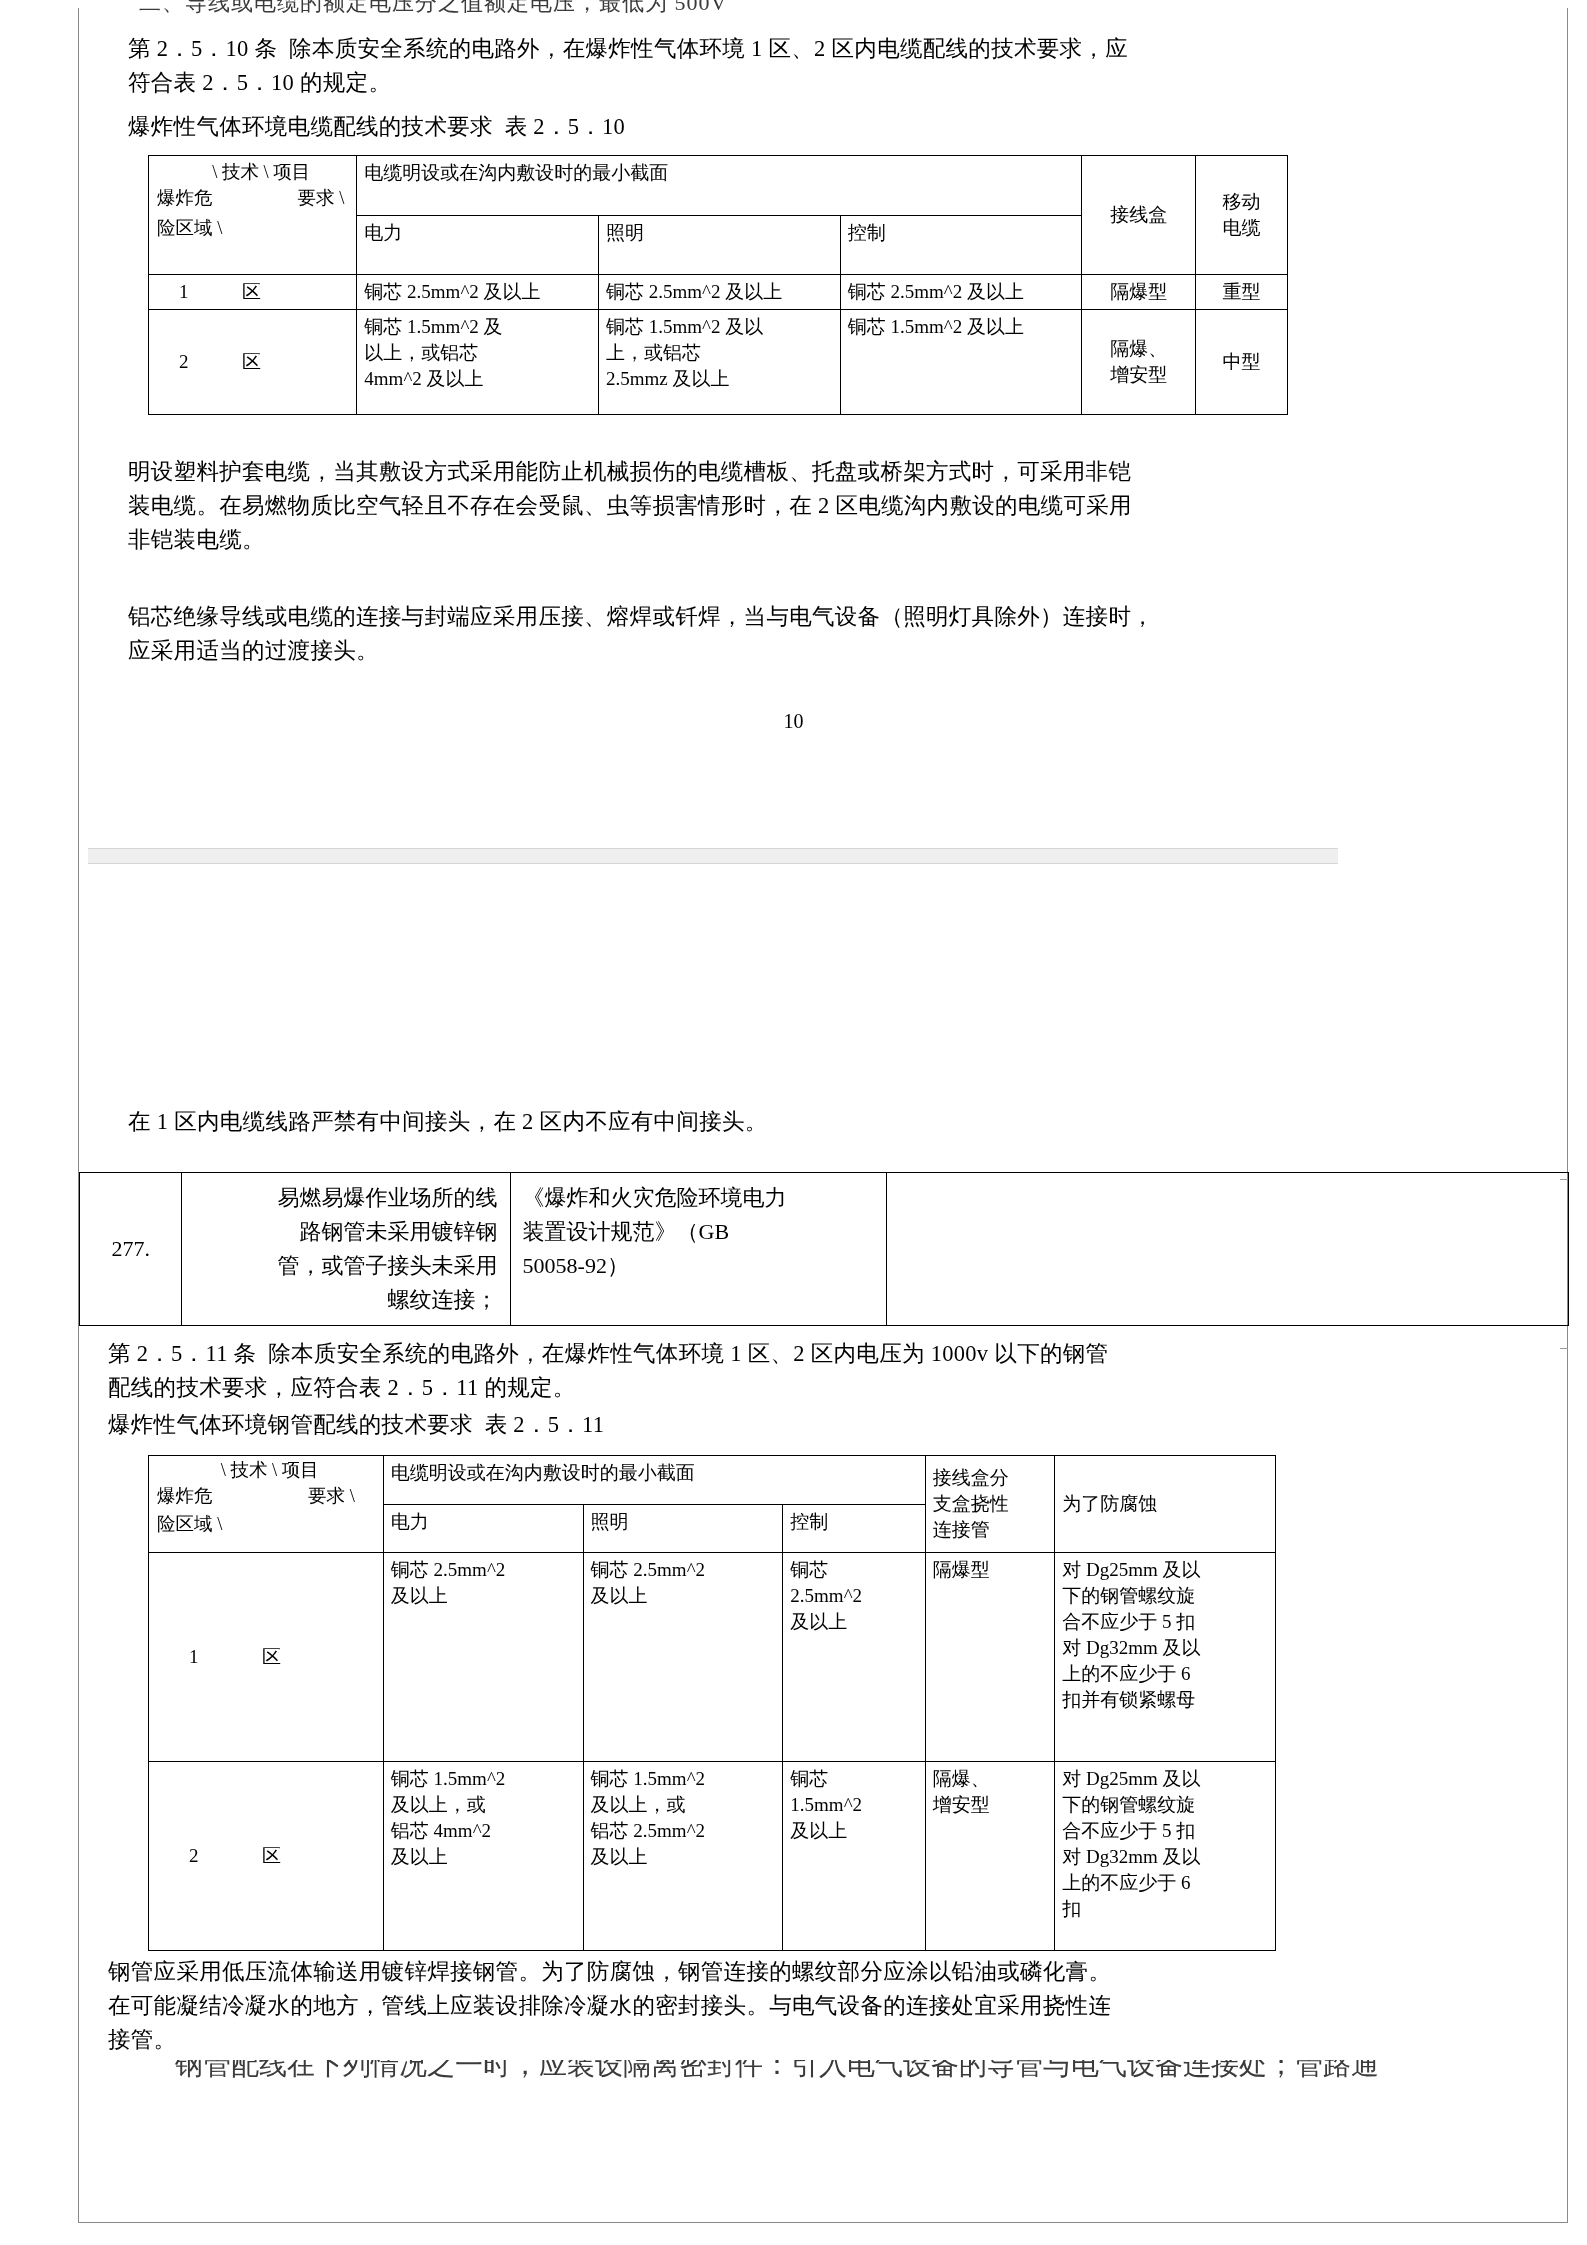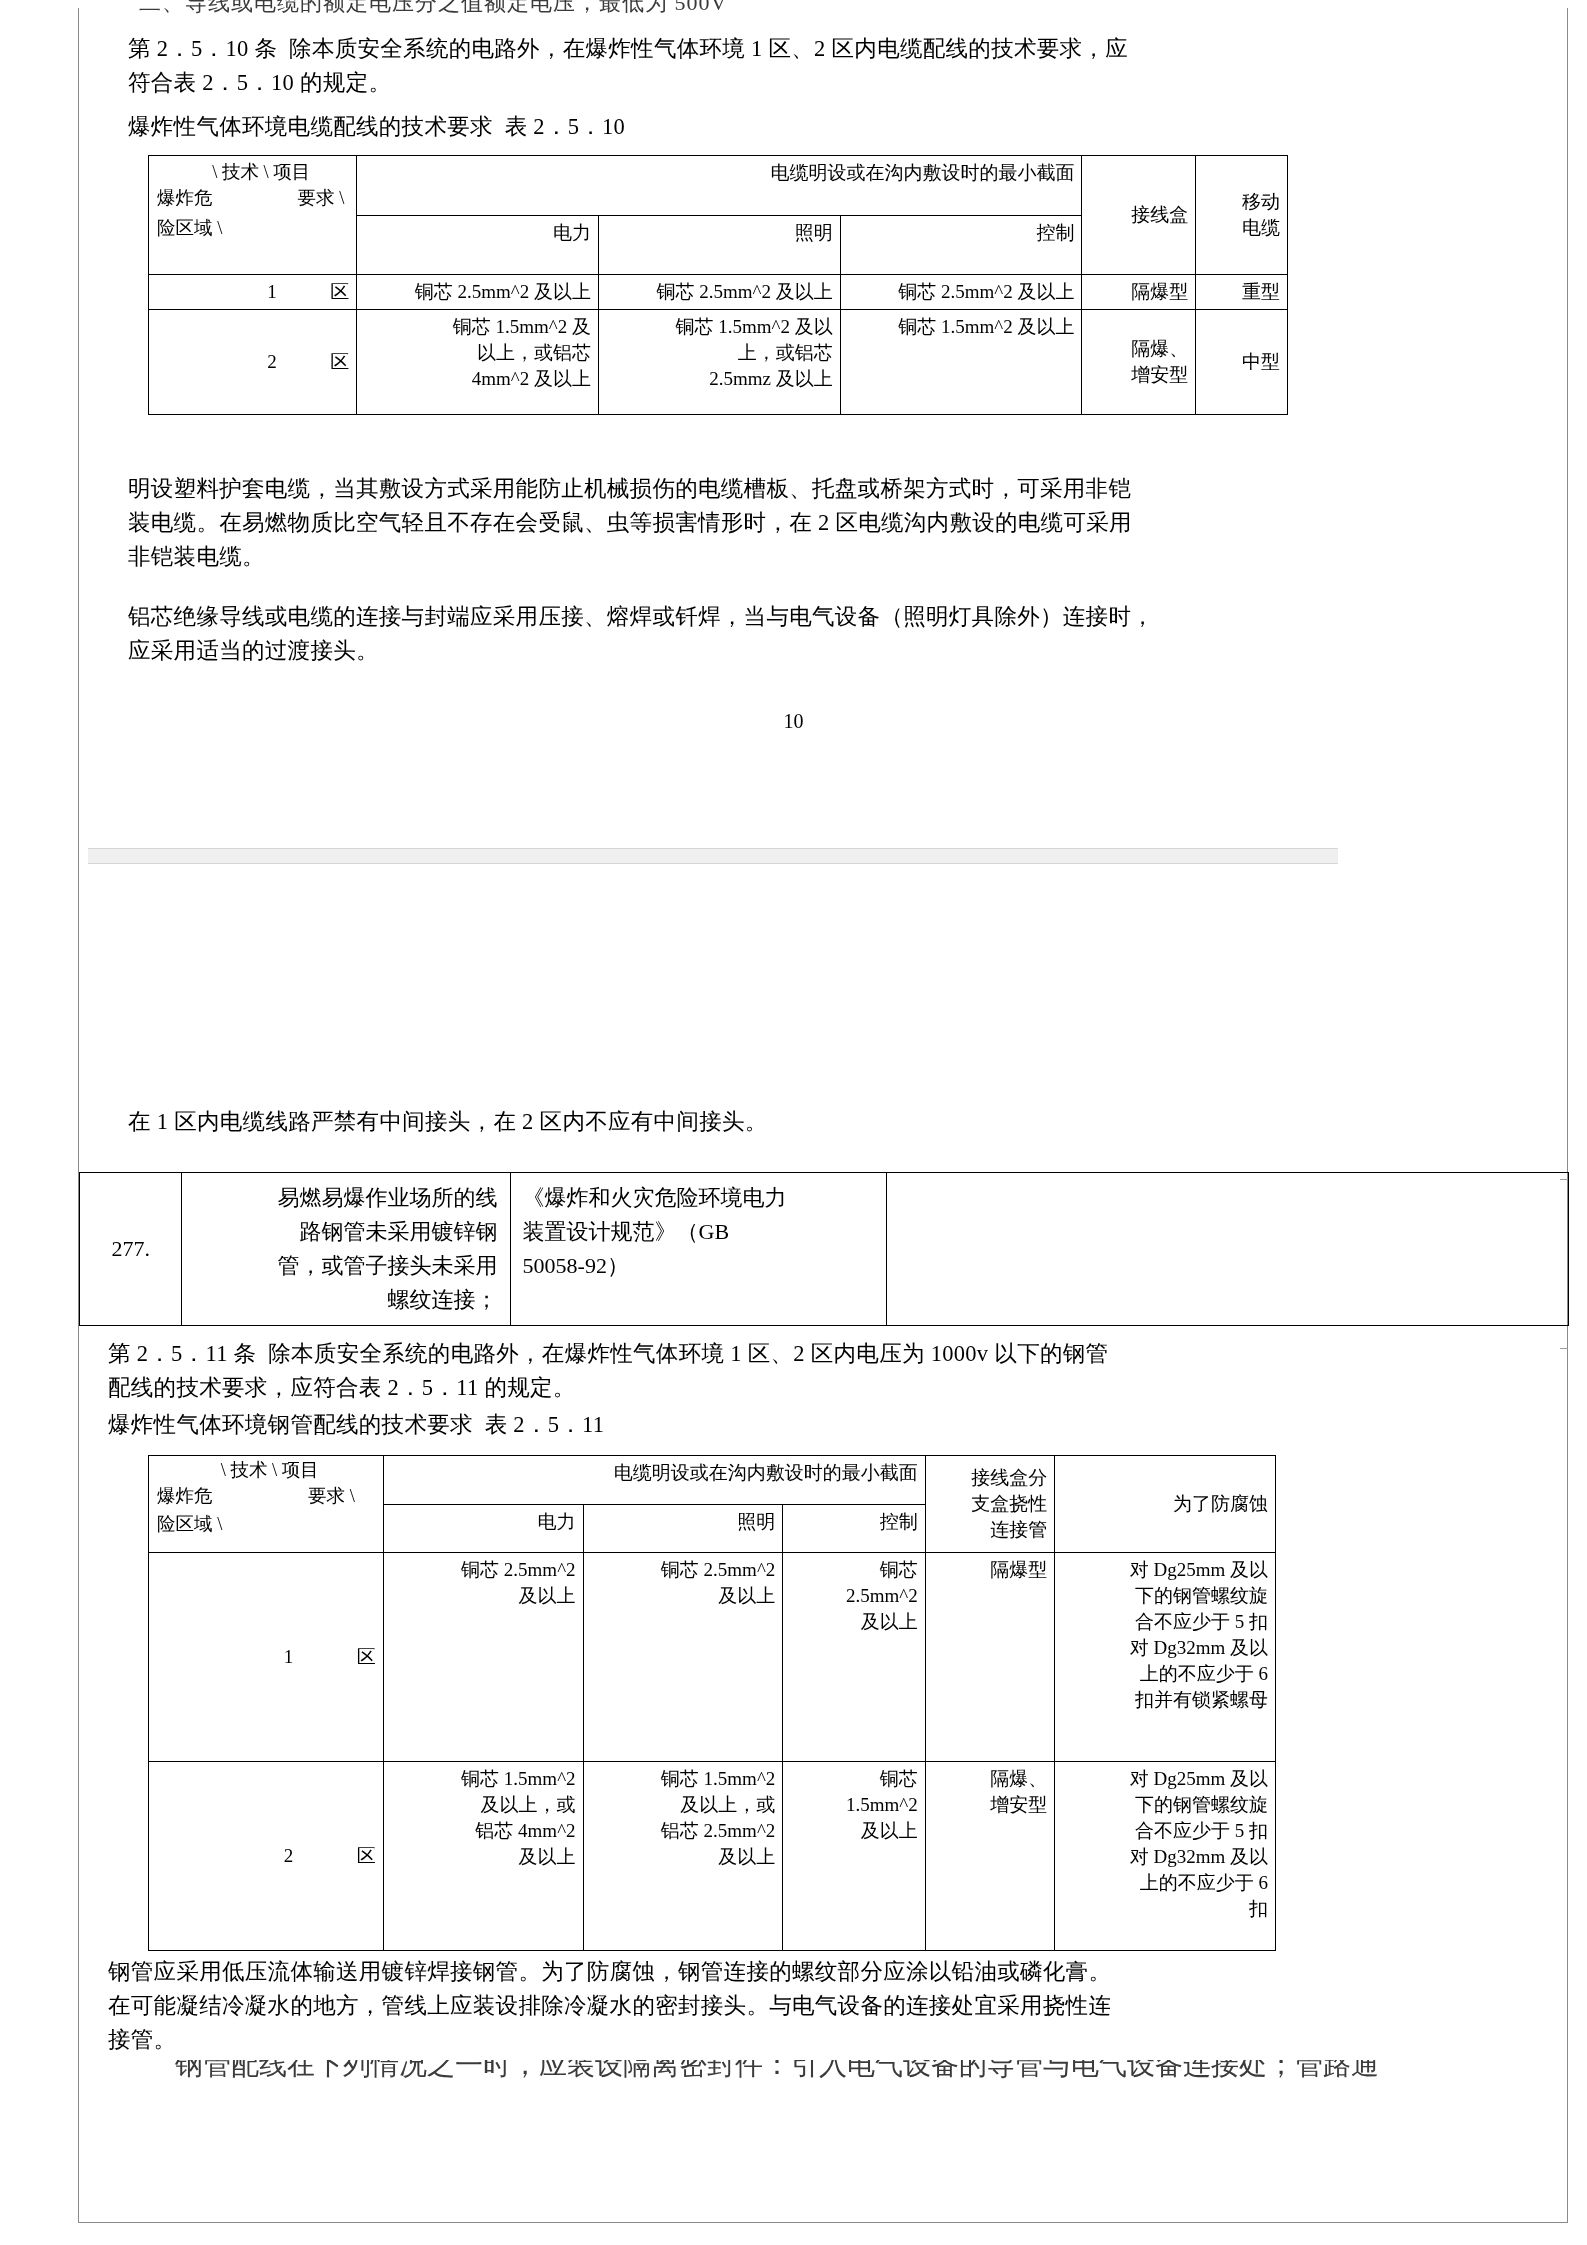--- a/index.html
+++ b/index.html
@@ -63,21 +63,20 @@
     border-collapse: collapse;
     font-family: "Liberation Serif", "DejaVu Serif", serif;
     background: #fff;
   }
   table.grid td {
     border: 1px solid #000;
     padding: 4px 7px;
     font-size: 19px;
     line-height: 26px;
     vertical-align: top;
-    text-align: right;
   }
   .t1 {
     position: absolute;
     left: 148px;
     top: 155px;
     width: 1140px;
   }
   .t1 td { font-size: 19.5px; }
   .corner-cell {
     position: relative;
@@ -247,21 +246,21 @@
 上，或铝芯
 2.5mmz 及以上</td>
       <td>铜芯 1.5mm^2 及以上</td>
       <td class="center mid" style="white-space:pre-line;">隔爆、
 增安型</td>
       <td class="center mid">中型</td>
     </tr>
   </tbody>
     </table>
 
-  <div class="para body-text" style="left:128px; top:472px; width:1330px;">明设塑料护套电缆，当其敷设方式采用能防止机械损伤的电缆槽板、托盘或桥架方式时，可采用非铠
+  <div class="para body-text" style="left:128px; top:455px; width:1330px;">明设塑料护套电缆，当其敷设方式采用能防止机械损伤的电缆槽板、托盘或桥架方式时，可采用非铠
 装电缆。在易燃物质比空气轻且不存在会受鼠、虫等损害情形时，在 2 区电缆沟内敷设的电缆可采用
 非铠装电缆。</div>
 
   <div class="para body-text" style="left:128px; top:600px; width:1330px;">铝芯绝缘导线或电缆的连接与封端应采用压接、熔焊或钎焊，当与电气设备（照明灯具除外）连接时，
 应采用适当的过渡接头。</div>
 
   <div class="page-number">10</div>
 
   <div class="sep-band"></div>
 

